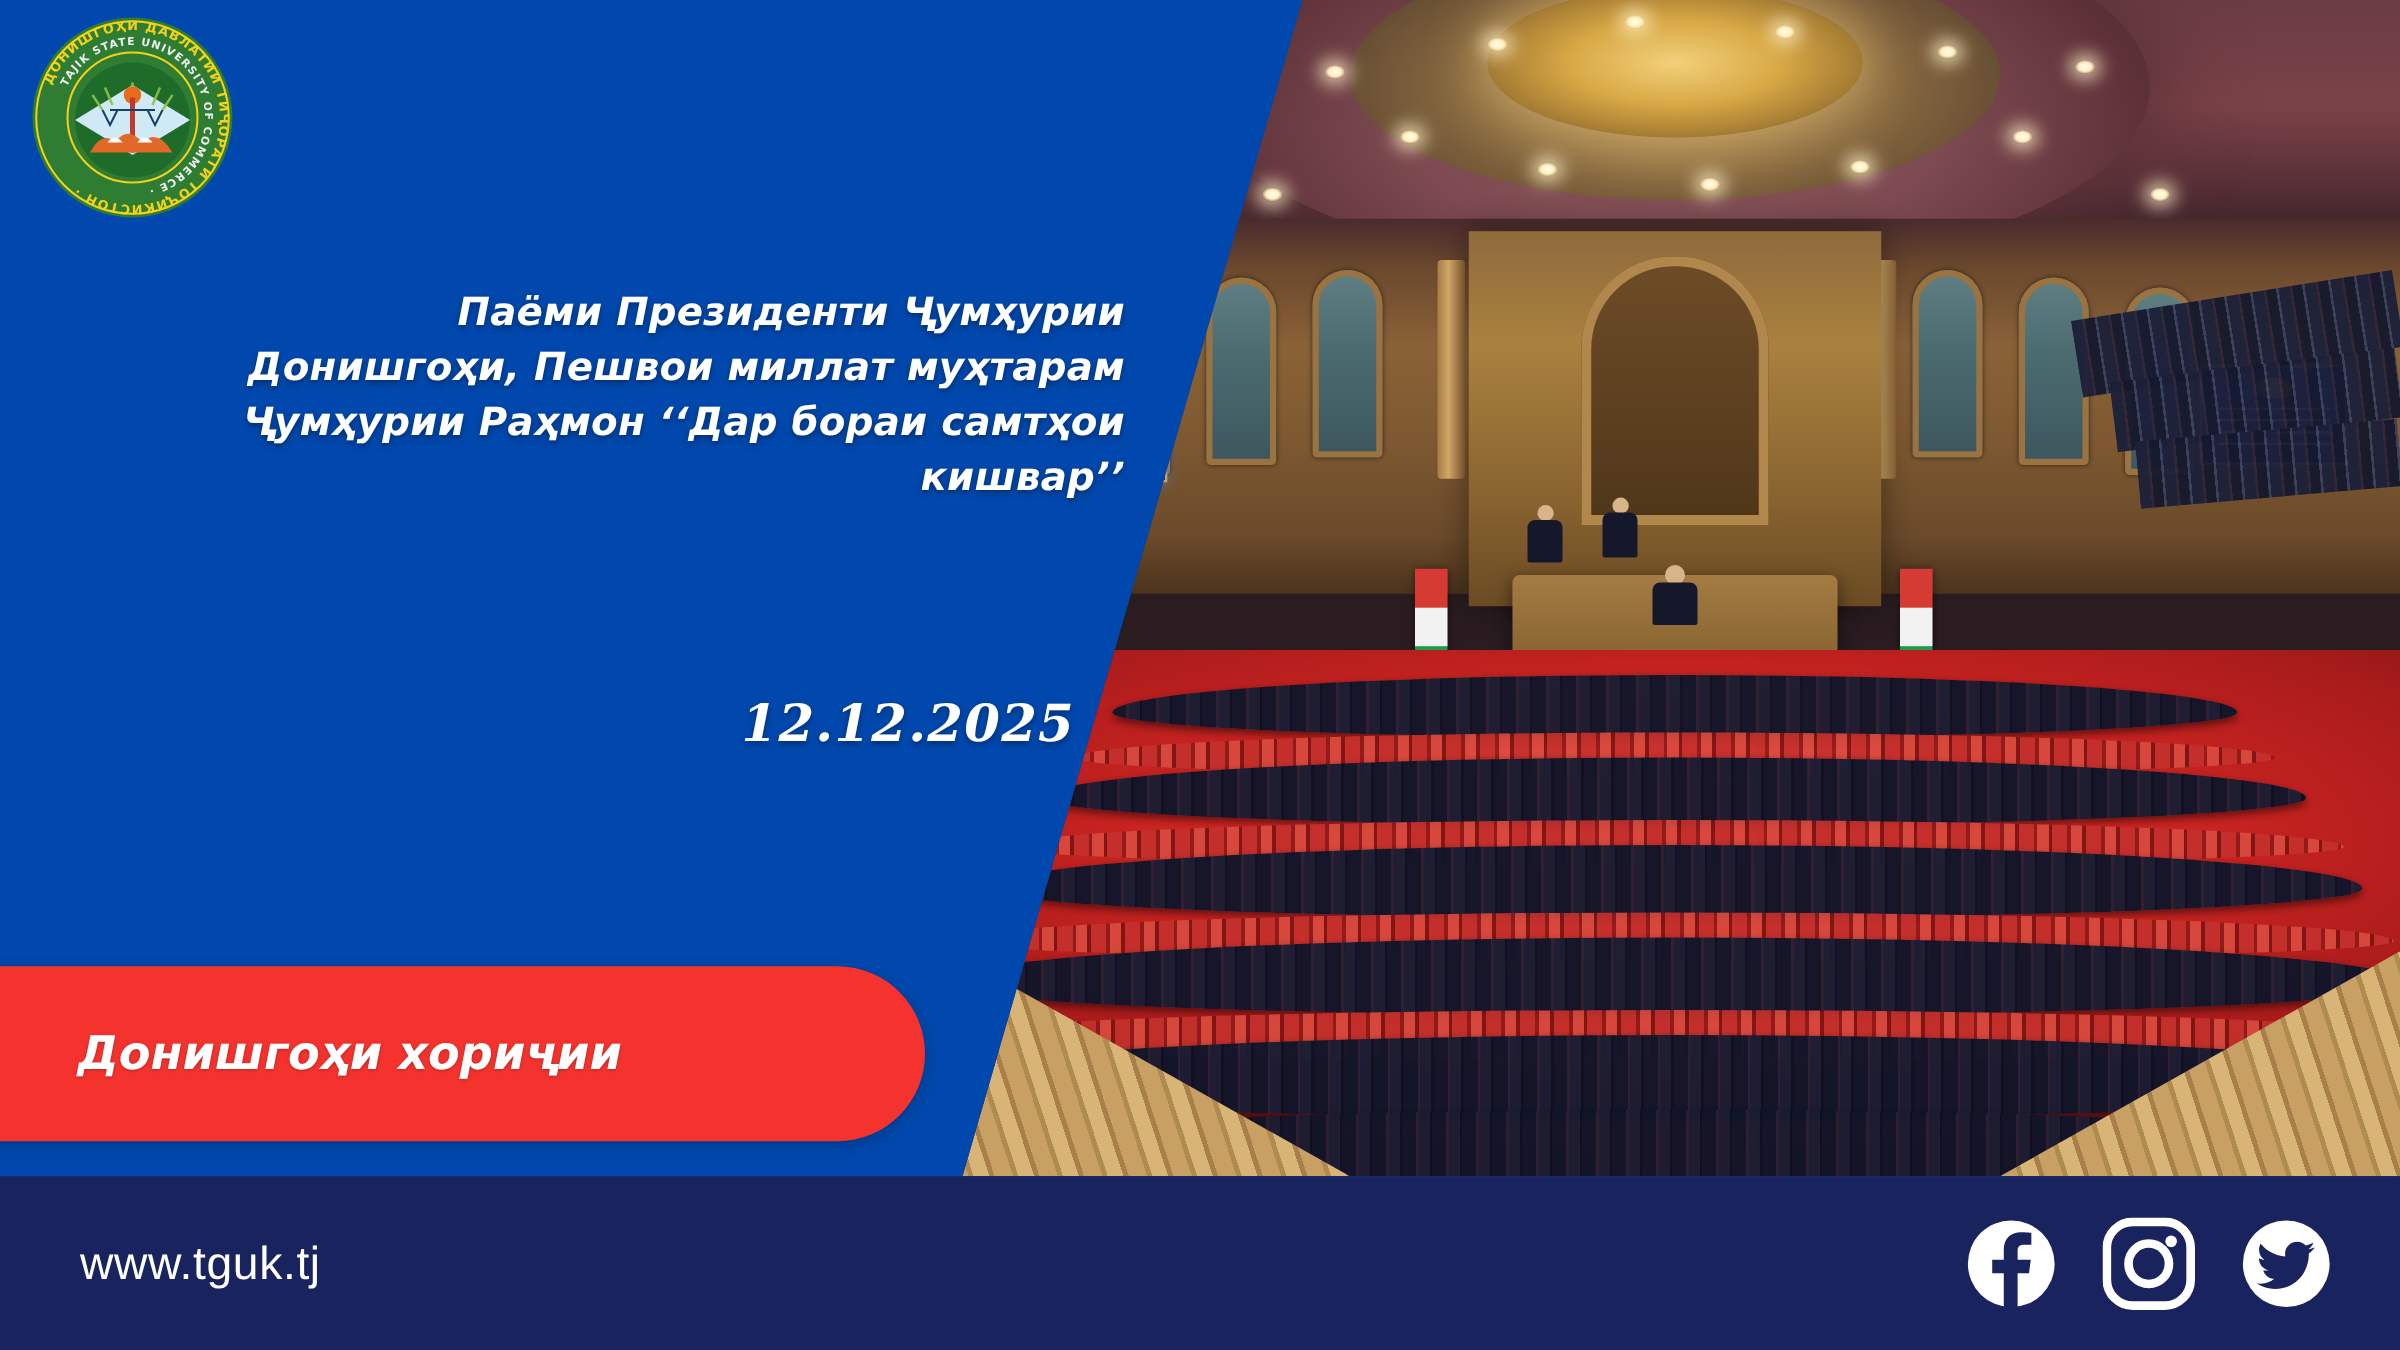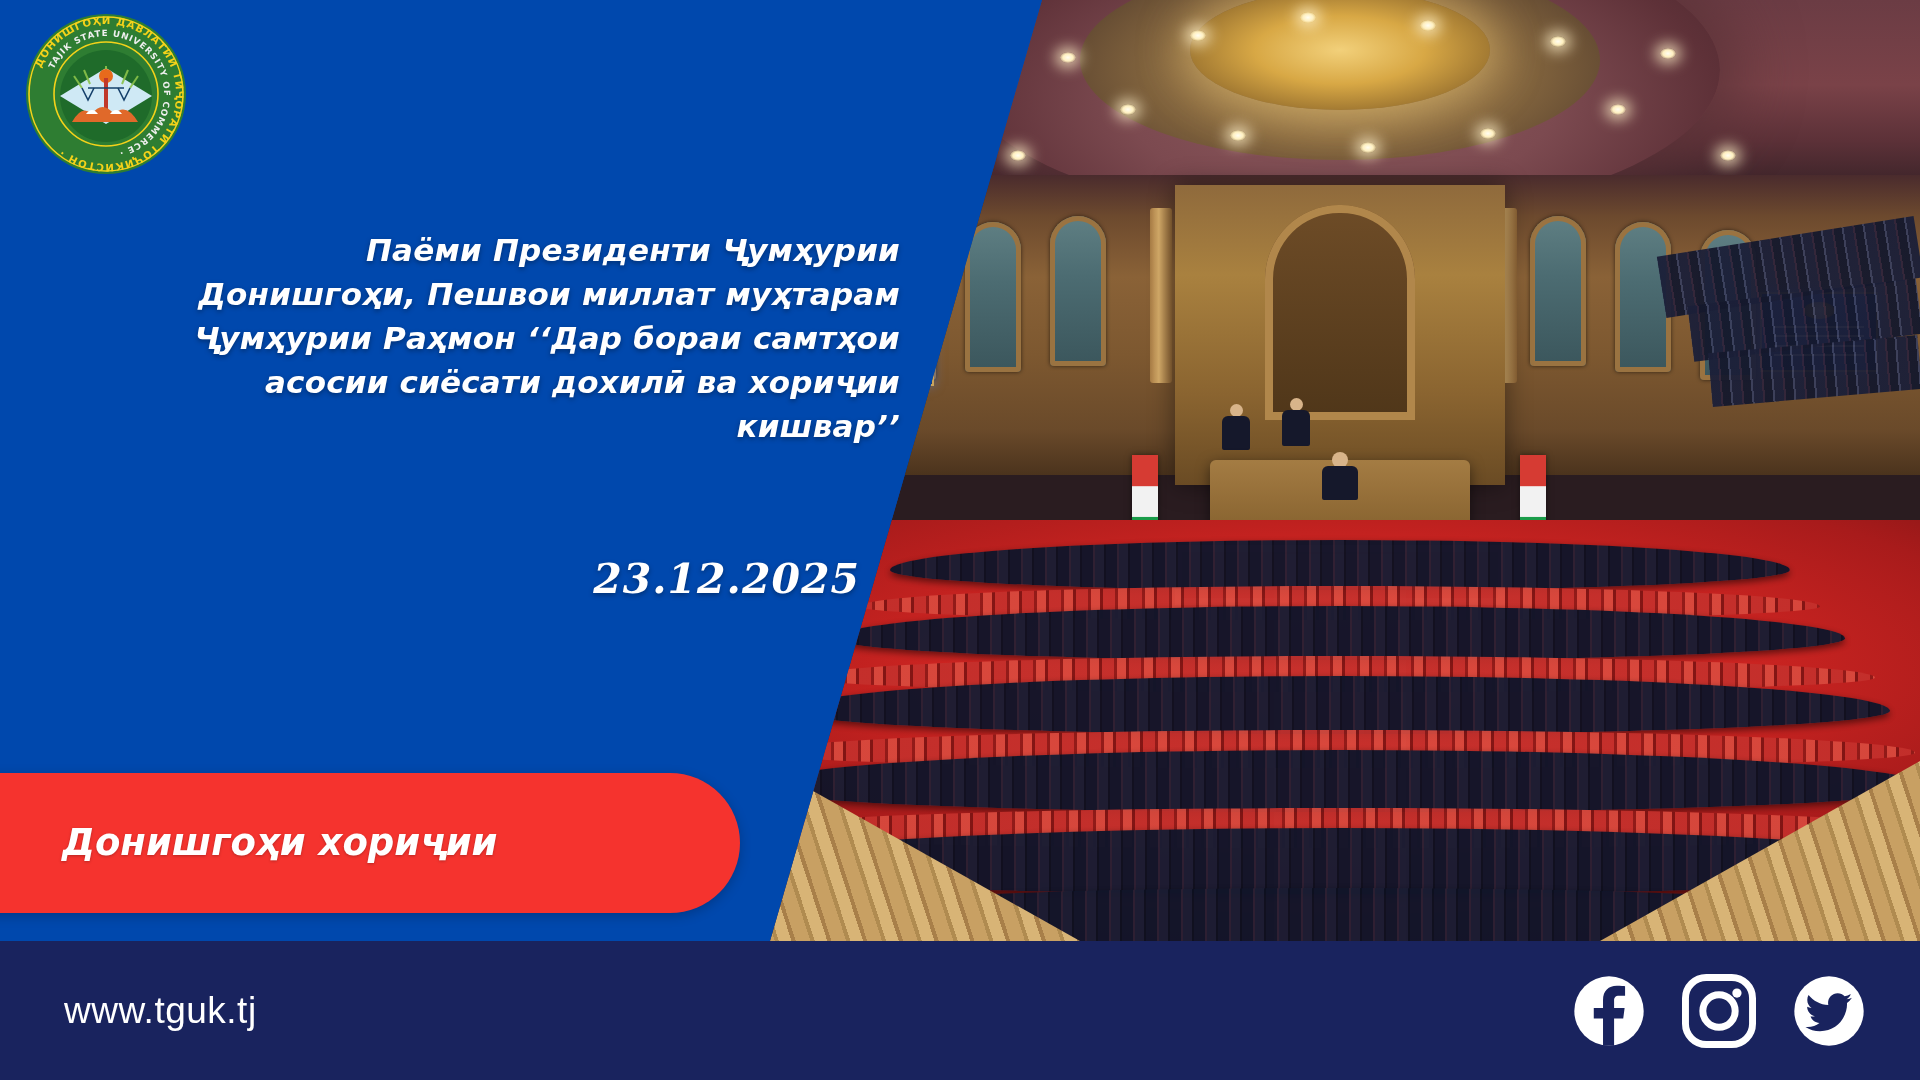--- a/index.html
+++ b/index.html
@@ -394,25 +394,24 @@
       </g>
       <path d="M50,112 Q60,94 70,104 Q80,90 92,104 Q104,92 116,112 Z" fill="#E0692A"></path>
       <path d="M64,104 Q70,96 76,104 Z M88,104 Q94,96 100,104 Z" fill="#FFFFFF"></path>
     </svg>
   </div>
 
   <div id="title-block">
     <div>Паёми Президенти Ҷумҳурии</div>
     <div>Донишгоҳи, Пешвои миллат муҳтарам</div>
     <div>Ҷумҳурии Раҳмон ‘‘Дар бораи самтҳои</div>
-    <div>асосии сиёсати дохилӣ ва хориҷии</div>
     <div>кишвар’’</div>
   </div>
 
-  <div id="date-line">23.12.2025</div>
+  <div id="date-line">12.12.2025</div>
 
   <div id="red-banner">
     <div id="red-banner-text">
       <div>Донишгоҳи хориҷии</div>
     </div>
   </div>
 
   <div id="footer">
     <div id="site-url">www.tguk.tj</div>
     <div id="social">

